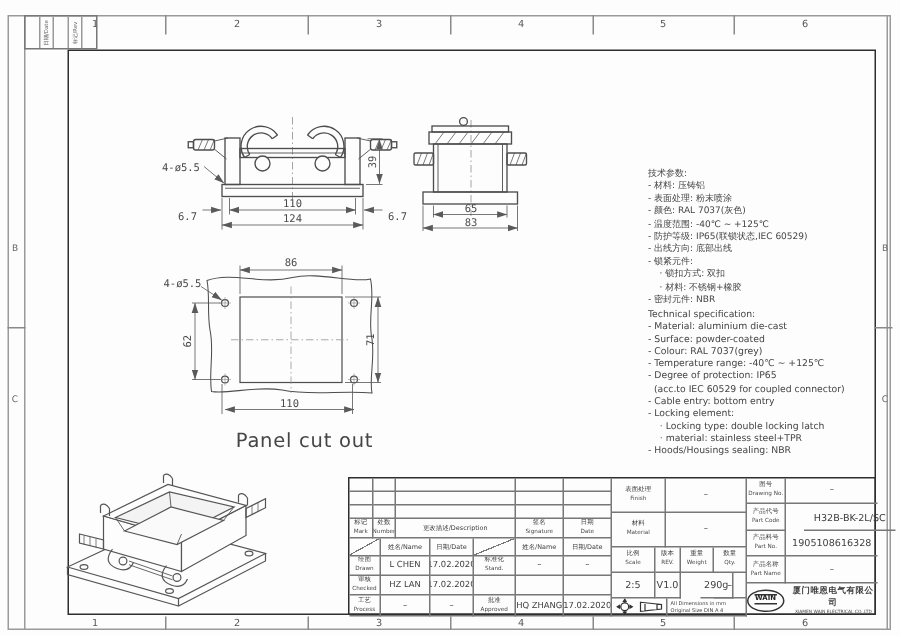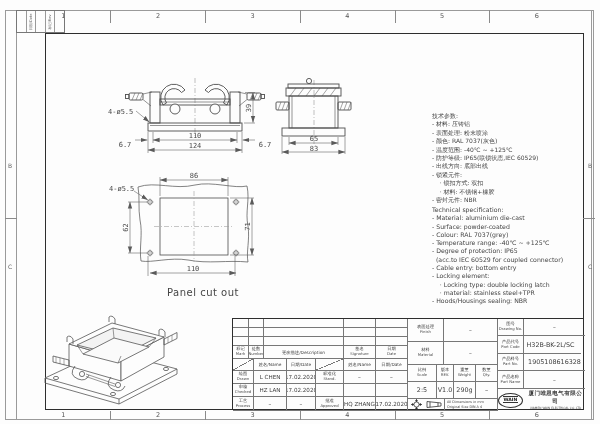--- a/index.html
+++ b/index.html
@@ -25,21 +25,21 @@
   .rotlab{position:absolute;left:50%;top:50%;transform:translate(-50%,-50%) rotate(-90deg);
           font-size:3.6px;white-space:nowrap;color:#666;}
   
   .specs{left:432px;width:154px;font-size:6px;line-height:8.4px;color:#454545;}
   .specs div{white-space:pre;}
   .specs.cn{top:112px;}
   .specs.en{top:206px;font-size:6.2px;line-height:8.3px;}
   
   .cutcap{left:148px;top:287px;width:110px;text-align:center;color:#454545;}
   .cutcap .cn{font-size:7px;}
-  .cutcap .en{font-size:10px;letter-spacing:.5px;}
+  .cutcap .en{font-size:13px;letter-spacing:.5px;}
   
   #tb{left:232px;top:318px;width:352px;height:92px;border:1.4px solid #2e2e2e;font-size:5px;color:#3d3d3d;}
   #tb .c{position:absolute;box-sizing:border-box;border-right:1px solid #777;border-bottom:1px solid #777;
          display:flex;align-items:center;justify-content:center;text-align:center;overflow:hidden;}
   #tb .stack{flex-direction:column;line-height:4.6px;}
   #tb .cnl{font-size:4.3px;}
   #tb .enl{font-size:3.8px;color:#4a4a4a;}
   #tb .val{font-size:5.6px;}
   #tb .big{font-size:6.4px;}
   #tb .diag{background:linear-gradient(to bottom right,transparent 48%,#777 48%,#777 52%,transparent 52%);}
@@ -392,21 +392,21 @@
     <div class="c stack" style="left:221px;top:46px;width:22px;height:17px">
       <span class="cnl">重量</span>
       <span class="enl">Weight</span>
     </div>
     <div class="c stack" style="left:243px;top:46px;width:22px;height:17px">
       <span class="cnl">数量</span>
       <span class="enl">Qty.</span>
     </div>
     <div class="c big" style="left:175px;top:63px;width:29px;height:17px">2:5</div>
     <div class="c big" style="left:204px;top:63px;width:17px;height:17px">V1.0</div>
-    <div class="c big" style="left:221px;top:63px;width:22px;height:17px">290g</div>
+    <div class="c big" style="left:234px;top:63px;width:22px;height:17px">290g</div>
     <div class="c big" style="left:243px;top:63px;width:22px;height:17px">–</div>
 
     <div class="c" style="left:175px;top:80px;width:37px;height:12px;gap:3px">
       <svg width="13" height="11" viewBox="0 0 13 11" style="position:static">
         <g stroke="#333" stroke-width="0.8" fill="none">
           <circle cx="6.5" cy="5.5" r="2.6"></circle>
           <path d="M6.5,0.5 V3 M6.5,8 V10.5 M1.5,5.5 H4 M9,5.5 H11.5"></path>
           <path d="M6.5,0.5 L5.6,2 H7.4 Z M6.5,10.5 L5.6,9 H7.4 Z M1.5,5.5 L3,4.6 V6.4 Z M11.5,5.5 L10,4.6 V6.4 Z" fill="#333"></path>
         </g>
       </svg>
@@ -423,21 +423,21 @@
 
     <div class="c stack" style="left:265px;top:0;width:26px;height:17px">
       <span class="cnl">图号</span>
       <span class="enl">Drawing No.</span>
     </div>
     <div class="c val" style="left:291px;top:0;width:61px;height:17px;border-right:none">–</div>
     <div class="c stack" style="left:265px;top:17px;width:26px;height:18px">
       <span class="cnl">产品代号</span>
       <span class="enl">Part Code</span>
     </div>
-    <div class="c big" style="left:287px;top:17px;width:61px;height:18px;border-right:none">H32B-BK-2L/SC</div>
+    <div class="c big" style="left:303px;top:17px;width:61px;height:18px;border-right:none">H32B-BK-2L/SC</div>
     <div class="c stack" style="left:265px;top:35px;width:26px;height:17px">
       <span class="cnl">产品料号</span>
       <span class="enl">Part No.</span>
     </div>
     <div class="c big" style="left:291px;top:35px;width:61px;height:17px;border-right:none">1905108616328</div>
     <div class="c stack" style="left:265px;top:52px;width:26px;height:18px">
       <span class="cnl">产品名称</span>
       <span class="enl">Part Name</span>
     </div>
     <div class="c val" style="left:291px;top:52px;width:61px;height:18px;border-right:none">–</div>

